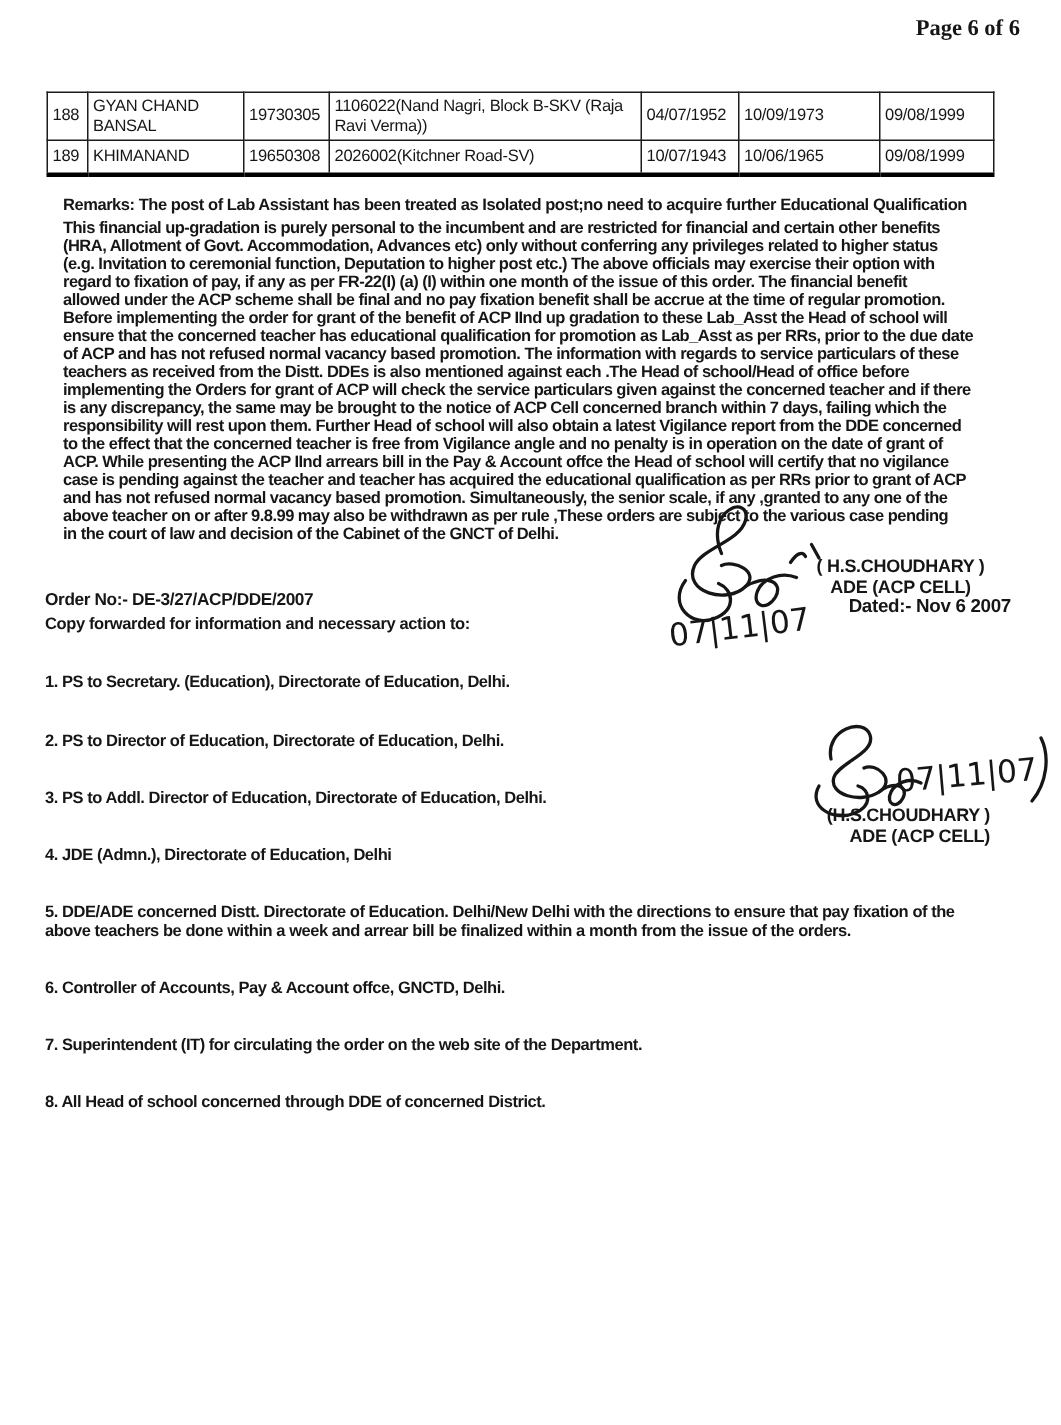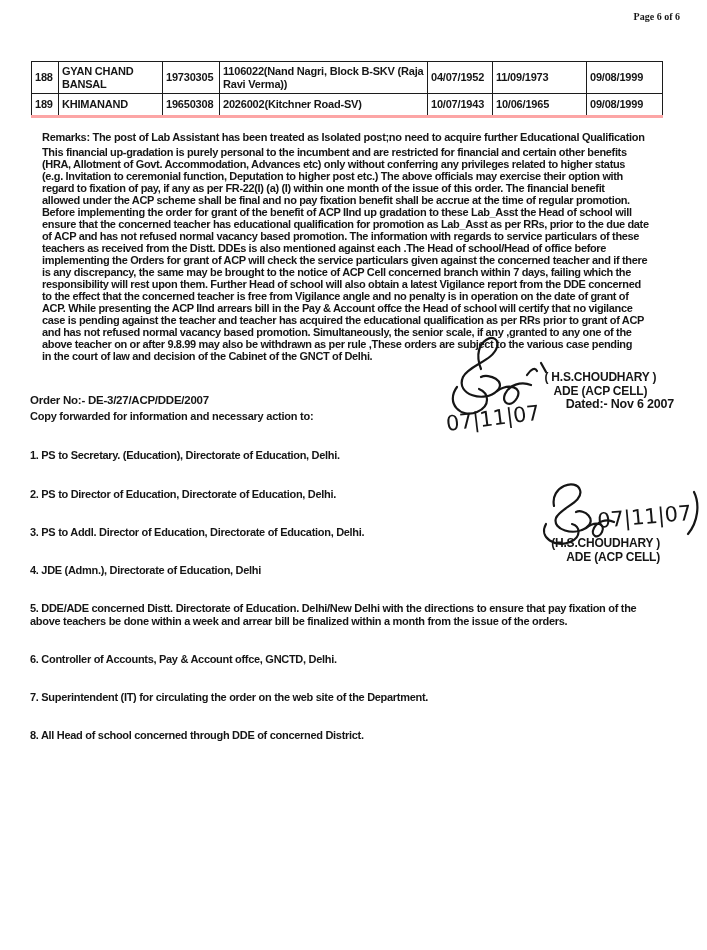--- a/index.html
+++ b/index.html
@@ -2,34 +2,34 @@
 <html><head>
 <meta charset="utf-8">
 <style>
   html,body { margin:0; padding:0; background:#ffffff; }
   .page {
     position:relative; width:707px; height:950px; background:#ffffff;
     font-family:"Liberation Sans", sans-serif; color:#161616; overflow:hidden;
   }
   .page-label {
     position:absolute; top:11px; right:27px;
-    font-family:"Liberation Serif", serif; font-weight:bold; font-size:10px;
+    font-family:"Liberation Serif", serif; font-weight:bold; font-size:15px;
   }
   .acp-table {
     position:absolute; left:31px; top:61px; width:632px;
     border-collapse:collapse; table-layout:fixed;
-    font-size:11px; font-weight:bold; letter-spacing:-0.2px;
+    font-size:11px; font-weight:normal; letter-spacing:-0.2px;
   }
   .acp-table td {
     border:1px solid #1c1c1c; padding:1px 3px; vertical-align:middle; line-height:12.5px;
     overflow:hidden;
   }
   .acp-table tr.r1 td { height:29px; }
   .acp-table tr.r2 td { height:19px; }
-  .acp-table tr:last-child td { border-bottom:3px solid #fca5a5; }
+  .acp-table tr:last-child td { border-bottom:3px solid #000000; }
   .remarks { position:absolute; left:30px; top:130px; width:672px; font-weight:bold;margin-left:12px; }
   .remarks-head { font-size:11px; letter-spacing:-0.3px; line-height:15px; white-space:pre; }
   .remarks-body { font-size:11px; letter-spacing:-0.35px; line-height:12px; white-space:pre; margin-top:1px; }
   .sig-top-svg { position:absolute; left:443px; top:327px; }
   .sig-top-text {
     position:absolute; right:33px; top:371px; text-align:center;
     font-weight:bold; font-size:12px; line-height:13.5px; letter-spacing:-0.2px;
   }
   .sig-top-text .dated { font-size:12.5px;margin-left:39px; }
   .order-no  { position:absolute; left:30px; top:394px; font-weight:bold; font-size:11.5px; letter-spacing:-0.25px; white-space:pre; }
@@ -60,21 +60,21 @@
         <col style="width:94px">
         <col style="width:76px">
     </colgroup>
     <tbody>
       <tr class="r1">
         <td>188</td>
         <td>GYAN CHAND BANSAL</td>
         <td>19730305</td>
         <td>1106022(Nand Nagri, Block B-SKV (Raja Ravi Verma))</td>
         <td>04/07/1952</td>
-        <td>11/09/1973</td>
+        <td>10/09/1973</td>
         <td>09/08/1999</td>
       </tr>
       <tr class="r2">
         <td>189</td>
         <td>KHIMANAND</td>
         <td>19650308</td>
         <td>2026002(Kitchner Road-SV)</td>
         <td>10/07/1943</td>
         <td>10/06/1965</td>
         <td>09/08/1999</td>

